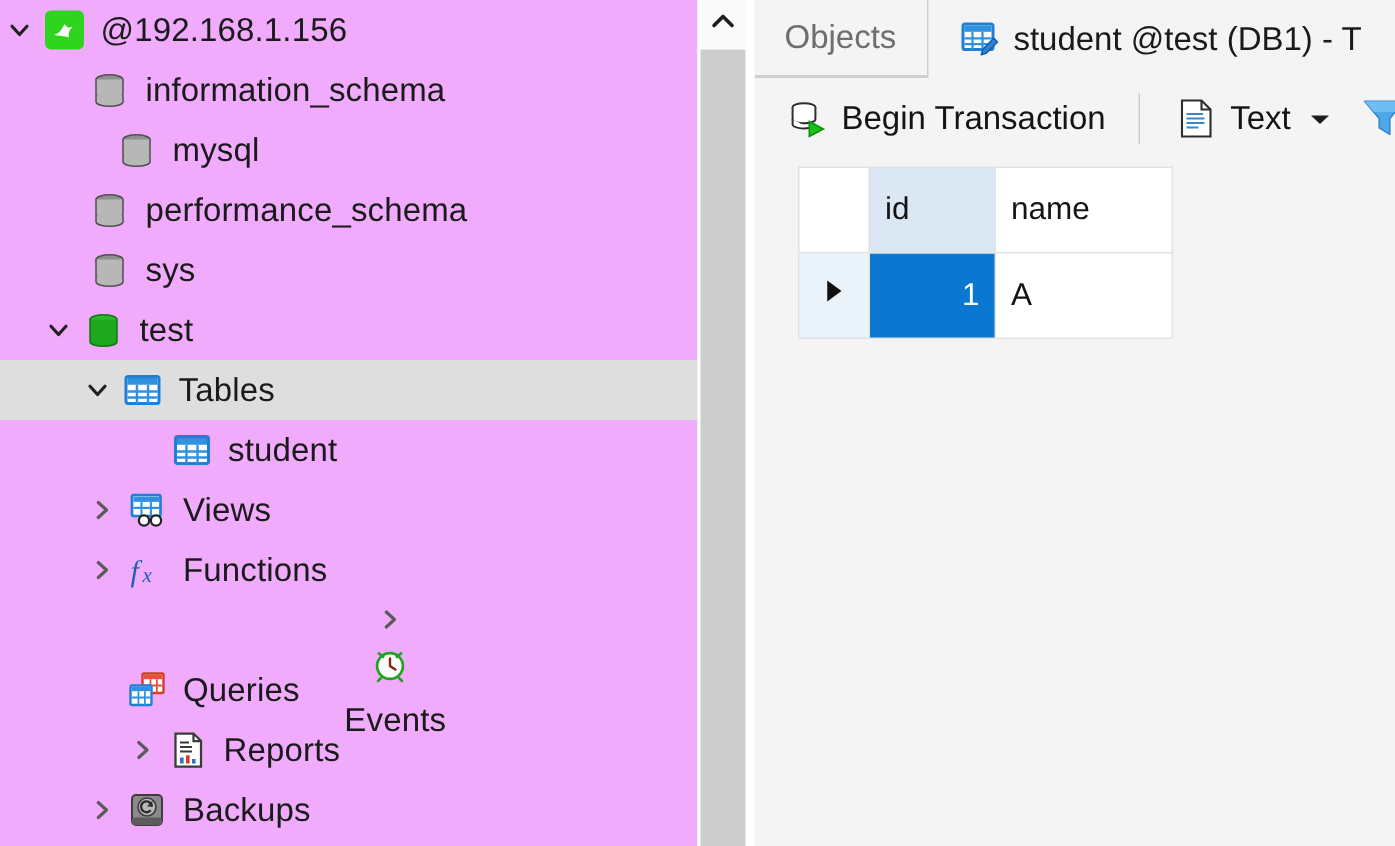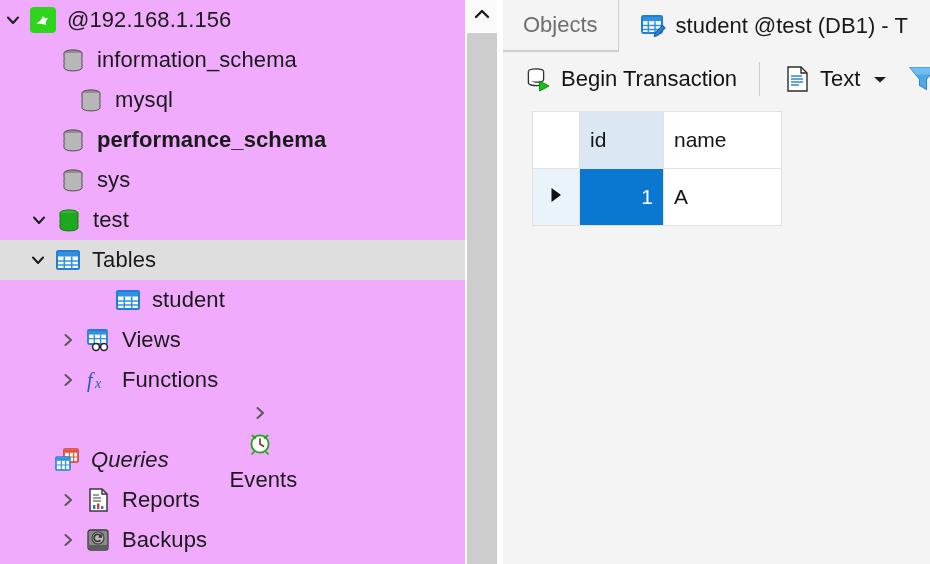--- a/index.html
+++ b/index.html
@@ -289,21 +289,21 @@
           <svg width="28" height="28" viewBox="0 0 28 28">
             <ellipse cx="14" cy="7" rx="9" ry="3.1" fill="#8f8f8f" stroke="#4f4f4f" stroke-width="1"></ellipse>
             <path d="M5 7 v4.6 a9 3.1 0 0 0 18 0 V7" fill="#b7b7b7" stroke="#4f4f4f" stroke-width="1"></path>
             <path d="M5 12.4 v4.6 a9 3.1 0 0 0 18 0 v-4.6" fill="#b7b7b7" stroke="#4f4f4f" stroke-width="1"></path>
             <path d="M5 17.8 v4.0 a9 3.1 0 0 0 18 0 v-4.0" fill="#b7b7b7" stroke="#4f4f4f" stroke-width="1"></path>
           </svg>
         </span>
         <span class="tree-label">mysql</span>
       </div>
 
-      <div class="tree-row" style="padding-left:30px;font-weight:bold;">
+      <div class="tree-row" style="padding-left:30px;">
         <span class="twisty"></span>
         <span class="tree-icon">
           <svg width="28" height="28" viewBox="0 0 28 28">
             <ellipse cx="14" cy="7" rx="9" ry="3.1" fill="#8f8f8f" stroke="#4f4f4f" stroke-width="1"></ellipse>
             <path d="M5 7 v4.6 a9 3.1 0 0 0 18 0 V7" fill="#b7b7b7" stroke="#4f4f4f" stroke-width="1"></path>
             <path d="M5 12.4 v4.6 a9 3.1 0 0 0 18 0 v-4.6" fill="#b7b7b7" stroke="#4f4f4f" stroke-width="1"></path>
             <path d="M5 17.8 v4.0 a9 3.1 0 0 0 18 0 v-4.0" fill="#b7b7b7" stroke="#4f4f4f" stroke-width="1"></path>
           </svg>
         </span>
         <span class="tree-label">performance_schema</span>
@@ -332,21 +332,21 @@
           <svg width="28" height="28" viewBox="0 0 28 28">
             <ellipse cx="14" cy="7" rx="9" ry="3.1" fill="#2eb82e" stroke="#0e7a0e" stroke-width="1"></ellipse>
             <path d="M5 7 v4.6 a9 3.1 0 0 0 18 0 V7" fill="#1fa81f" stroke="#0e7a0e" stroke-width="1"></path>
             <path d="M5 12.4 v4.6 a9 3.1 0 0 0 18 0 v-4.6" fill="#1fa81f" stroke="#0e7a0e" stroke-width="1"></path>
             <path d="M5 17.8 v4.0 a9 3.1 0 0 0 18 0 v-4.0" fill="#1fa81f" stroke="#0e7a0e" stroke-width="1"></path>
           </svg>
         </span>
         <span class="tree-label">test</span>
       </div>
 
-      <div class="tree-row selected" style="padding-left:25px;">
+      <div class="tree-row selected" style="padding-left:52px;">
         <span class="twisty">
           <svg width="18" height="18" viewBox="0 0 18 18">
               <path d="M4 6.5 L9 12 L14 6.5" fill="none" stroke="#202020" stroke-width="2.1" stroke-linecap="round" stroke-linejoin="round"></path>
             </svg>
         </span>
         <span class="tree-icon">
           <svg width="28" height="28" viewBox="0 0 28 28">
             <rect x="3" y="5" width="22" height="18" rx="1.5" fill="#ffffff" stroke="#1f7fd4" stroke-width="2"></rect>
             <rect x="4" y="6" width="20" height="4.5" fill="#2f91e0"></rect>
             <path d="M10.3 10.5 V23 M17.7 10.5 V23 M4 15 H24 M4 19 H24" stroke="#2f91e0" stroke-width="1.6"></path>
@@ -409,36 +409,36 @@
         <span class="tree-icon">
           <svg width="28" height="28" viewBox="0 0 28 28">
             <circle cx="14" cy="15" r="8.6" fill="#ffffff" stroke="#1fa31f" stroke-width="1.8"></circle>
             <path d="M6.5 6.5 L9.5 9 M21.5 6.5 L18.5 9 M8 23 L6 25 M20 23 L22 25" stroke="#1fa31f" stroke-width="1.7" stroke-linecap="round"></path>
             <path d="M14 10 V15 L17.6 17.4" stroke="#7a2b10" stroke-width="1.6" stroke-linecap="round" fill="none"></path>
           </svg>
         </span>
         <span class="tree-label">Events</span>
       </div>
 
-      <div class="tree-row" style="padding-left:24px;font-style:italic;">
+      <div class="tree-row" style="padding-left:55px;">
         <span class="twisty"></span>
         <span class="tree-icon">
           <svg width="28" height="28" viewBox="0 0 28 28">
             <rect x="11" y="3" width="14" height="13" rx="1" fill="#ffffff" stroke="#d63b24" stroke-width="1.6"></rect>
             <rect x="11.8" y="3.8" width="12.4" height="3" fill="#e2543c"></rect>
             <path d="M16.3 6.8 V16 M20.6 6.8 V16 M11.8 11 H24.2" stroke="#e2543c" stroke-width="1.2"></path>
             <rect x="3" y="11" width="14" height="13" rx="1" fill="#ffffff" stroke="#1f7fd4" stroke-width="1.6"></rect>
             <rect x="3.8" y="11.8" width="12.4" height="3" fill="#2f91e0"></rect>
             <path d="M8.3 14.8 V24 M12.6 14.8 V24 M3.8 19 H16.2" stroke="#2f91e0" stroke-width="1.2"></path>
           </svg>
         </span>
         <span class="tree-label">Queries</span>
       </div>
 
-      <div class="tree-row" style="padding-left:55px;">
+      <div class="tree-row" style="padding-left:55px;margin-left:27px;">
         <span class="twisty">
           <svg width="18" height="18" viewBox="0 0 18 18">
               <path d="M6.5 4 L12 9 L6.5 14" fill="none" stroke="#5a5a5a" stroke-width="2.1" stroke-linecap="round" stroke-linejoin="round"></path>
             </svg>
         </span>
         <span class="tree-icon">
           <svg width="28" height="28" viewBox="0 0 28 28">
             <path d="M6 3 H18 L23 8 V25 H6 Z" fill="#ffffff" stroke="#3a3a3a" stroke-width="1.5"></path>
             <path d="M18 3 V8 H23" fill="none" stroke="#3a3a3a" stroke-width="1.5"></path>
             <path d="M9 9 H15 M9 12 H17 M9 15 H17" stroke="#3a3a3a" stroke-width="1.2"></path>

